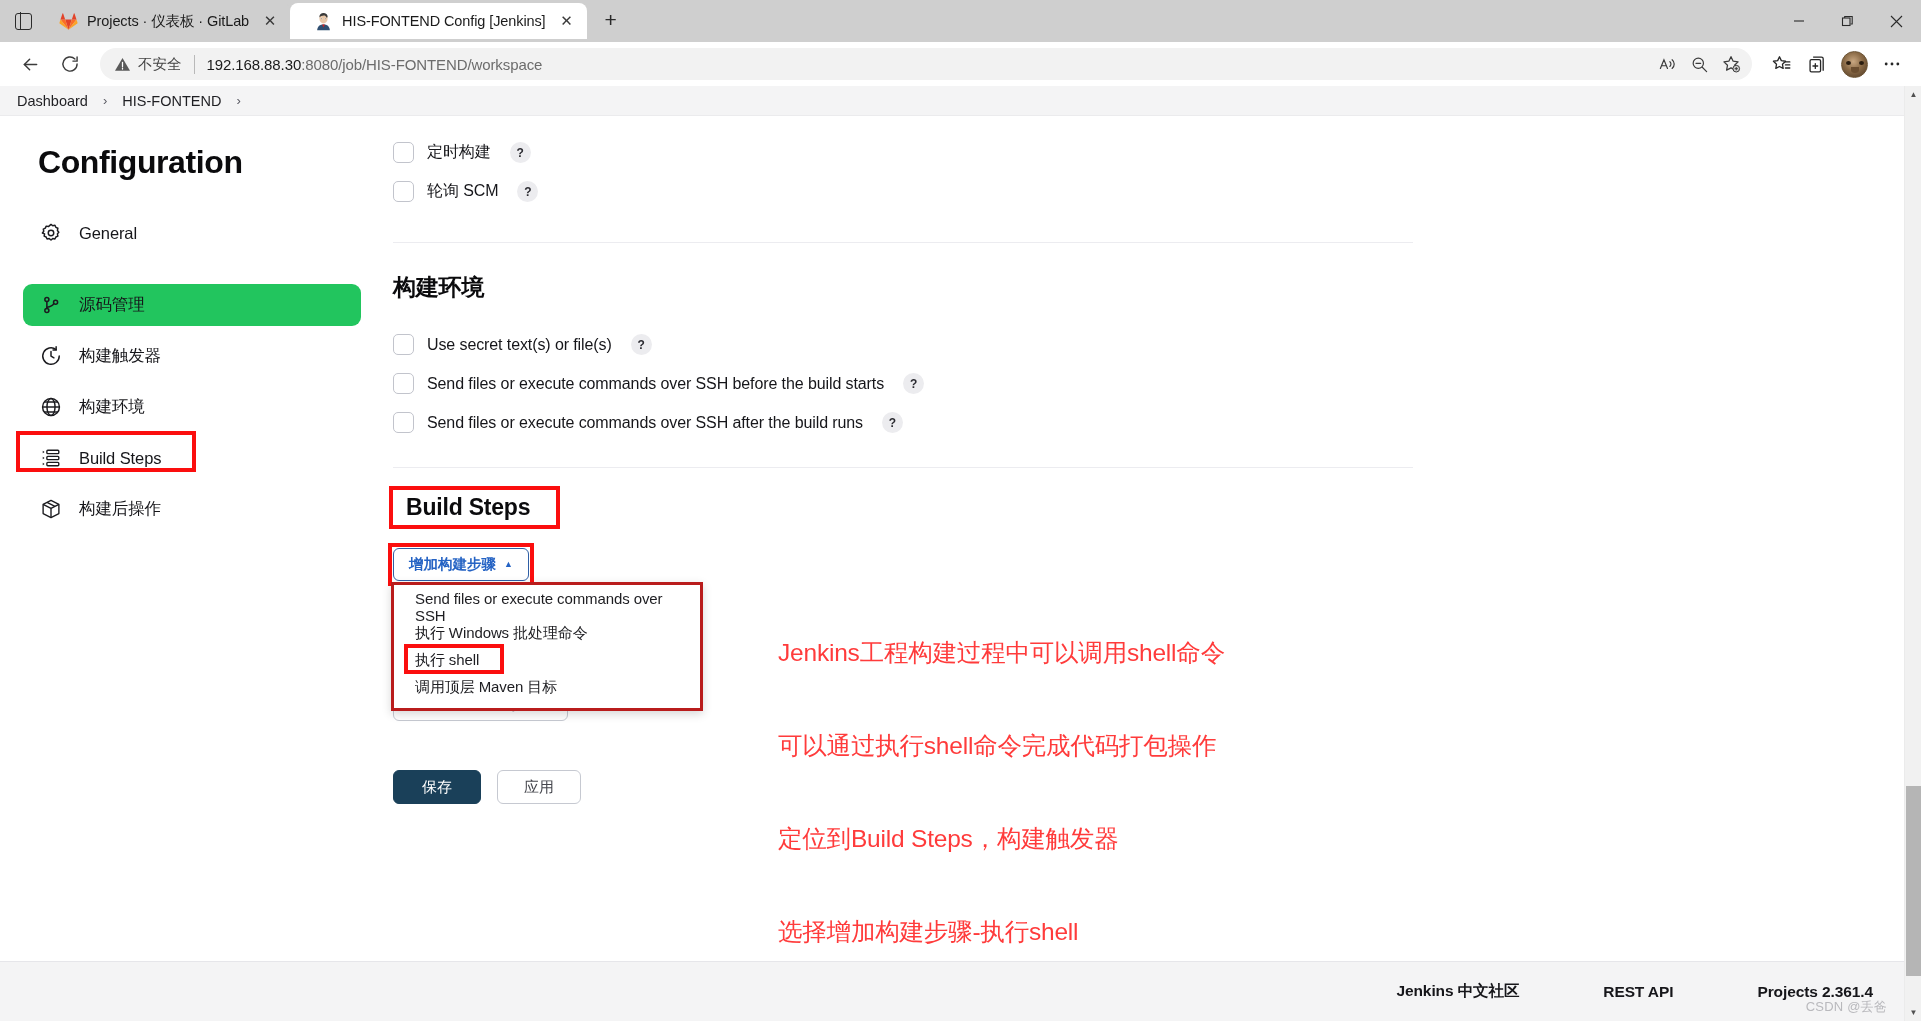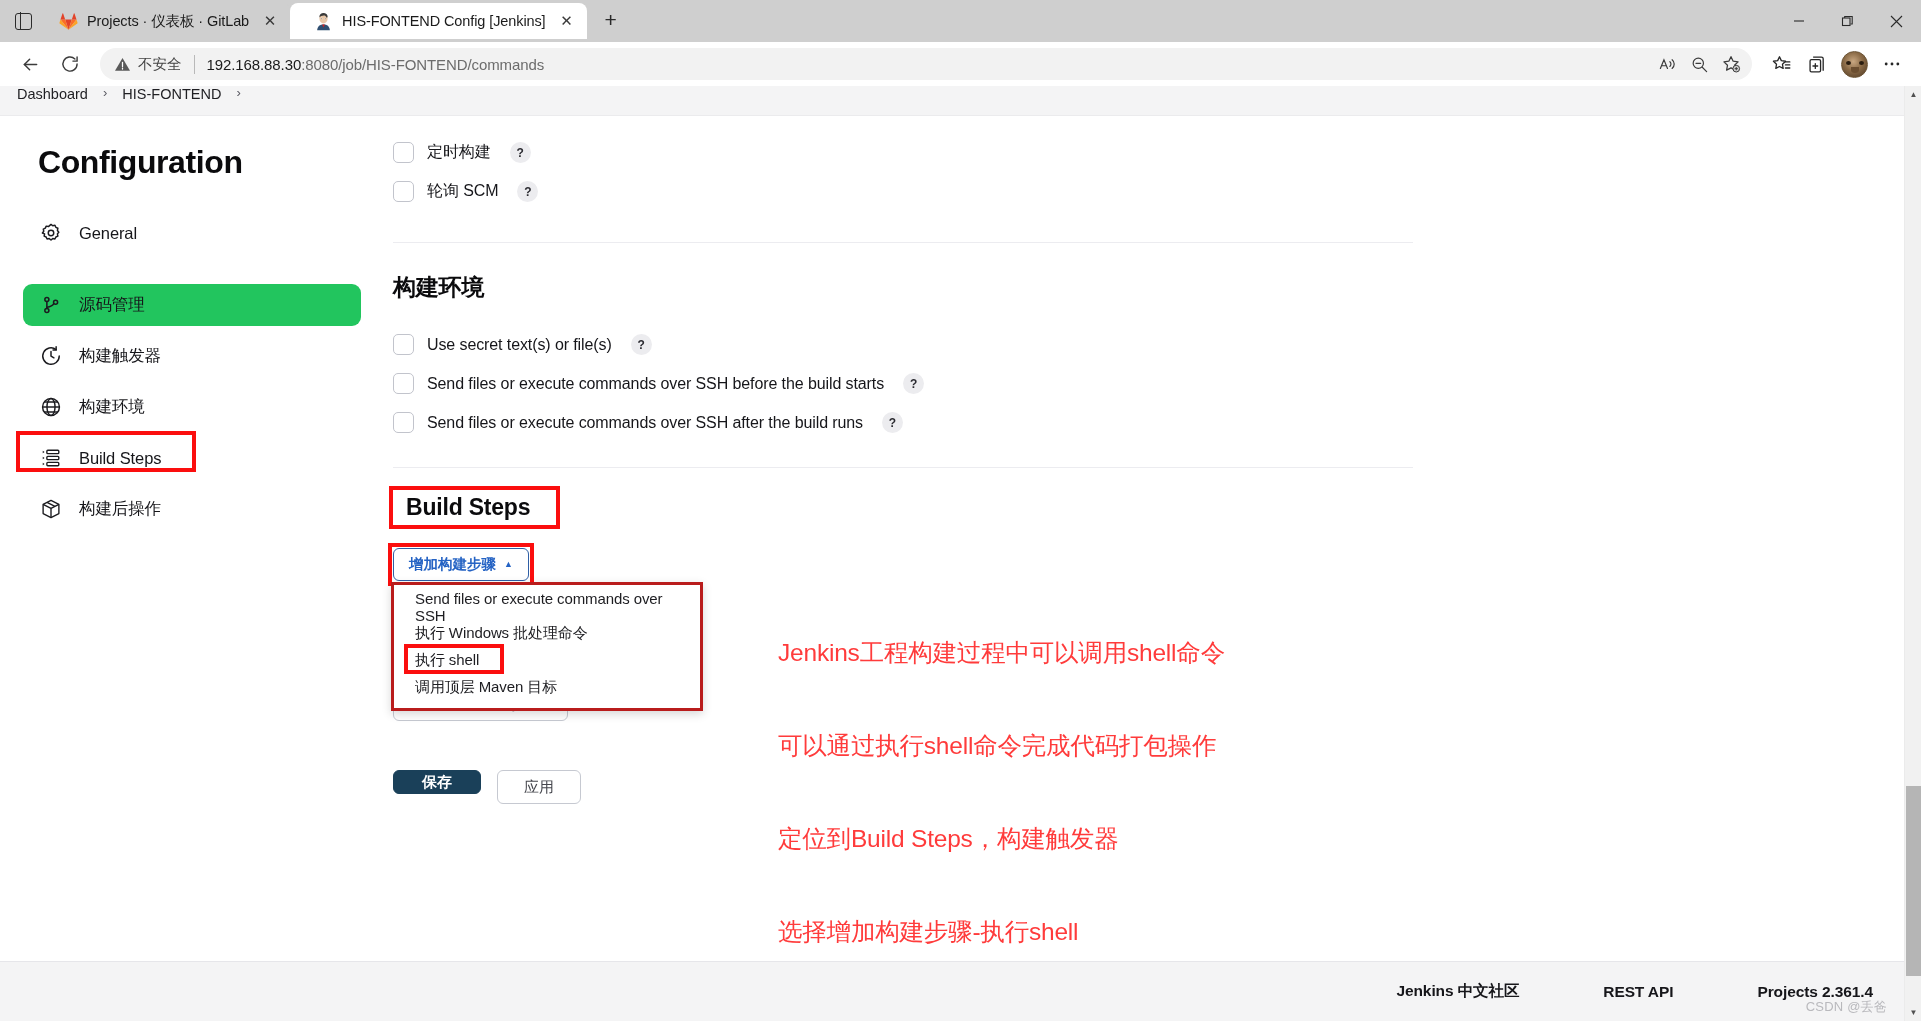--- a/index.html
+++ b/index.html
@@ -106,21 +106,21 @@
   }
 
   
   .viewport {
     flex: 1; position: relative; background: #fff; overflow: hidden;
     display: flex; flex-direction: column;
   }
   .page-scroll-area { flex: 1; display: flex; flex-direction: column; position: relative; }
 
   .breadcrumb-bar {
-    height: 30px; background: #f4f4f5; display: flex; align-items: flex-start;
+    height: 30px; background: #f4f4f5; display: flex; align-items: center;
     padding-left: 17px; gap: 0px; flex: 0 0 30px; border-bottom: 1px solid #ebebed;
   }
   .crumb { font-size: 14.5px; color: #1f1f23; }
   .crumb-sep { font-size: 13px; color: #5a5a63; margin: 0 15px; line-height: 1; }
 
   .page-body { flex: 1; display: flex; position: relative; }
 
   
   .sidebar { width: 384px; flex: 0 0 384px; padding: 28px 0 0 0; position: relative; }
   .page-title {
@@ -296,21 +296,21 @@
 
     <div class="omnibox">
       <div class="omni-warn">
         <svg class="warn-tri" viewBox="0 0 20 18">
           <path d="M10 1.2 19 16.6H1z" fill="#5a5a5a"></path>
           <path d="M10 6.3v5.2M10 13.3v1.1" stroke="#fff" stroke-width="1.5" stroke-linecap="round"></path>
         </svg>
         <span class="omni-warn-label">不安全</span>
       </div>
       <div class="omni-divider"></div>
-      <div class="omni-url"><span>192.168.88.30</span><span class="dim">:8080/job/HIS-FONTEND/commands</span></div>
+      <div class="omni-url"><span>192.168.88.30</span><span class="dim">:8080/job/HIS-FONTEND/workspace</span></div>
       <div class="omni-actions">
         <div class="omni-icon">
           <svg width="19" height="19" viewBox="0 0 24 24" fill="none" stroke="#3b3b3b" stroke-width="1.5" stroke-linecap="round">
             <path d="M3 17l4.5-11L12 17M4.6 13.6h5.8"></path>
             <path d="M15 8.5a4 4 0 0 1 0 6"></path>
               <path d="M17.8 6a7 7 0 0 1 0 11"></path>
           </svg>
         </div>
         <div class="omni-icon">
           <svg width="19" height="19" viewBox="0 0 24 24" fill="none" stroke="#3b3b3b" stroke-width="1.5" stroke-linecap="round">
@@ -523,21 +523,21 @@
             
             <div style="margin-top:107px;">
               <button class="btn">
                 <span>增加构建后操作步骤</span>
                 <span class="caret">▾</span>
               </button>
             </div>
 
             
             <div style="margin-top:49px; display:flex; gap:16px;">
-              <button class="btn" style="background:#1a4059; border-color:#1a4059; color:#fff; font-weight:700; height:24px; padding:0 28px; font-size:15px;">
+              <button class="btn" style="background:#1a4059; border-color:#1a4059; color:#fff; font-weight:400; height:34px; padding:0 28px; font-size:15px;">
                 <span>保存</span>
               </button>
               <button class="btn" style="height:34px; padding:0 26px; font-size:15px; color:#45464d;">
                 <span>应用</span>
               </button>
             </div>
 
           </div>
 
           <div class="annot" style="left:394px; top:459px;">

